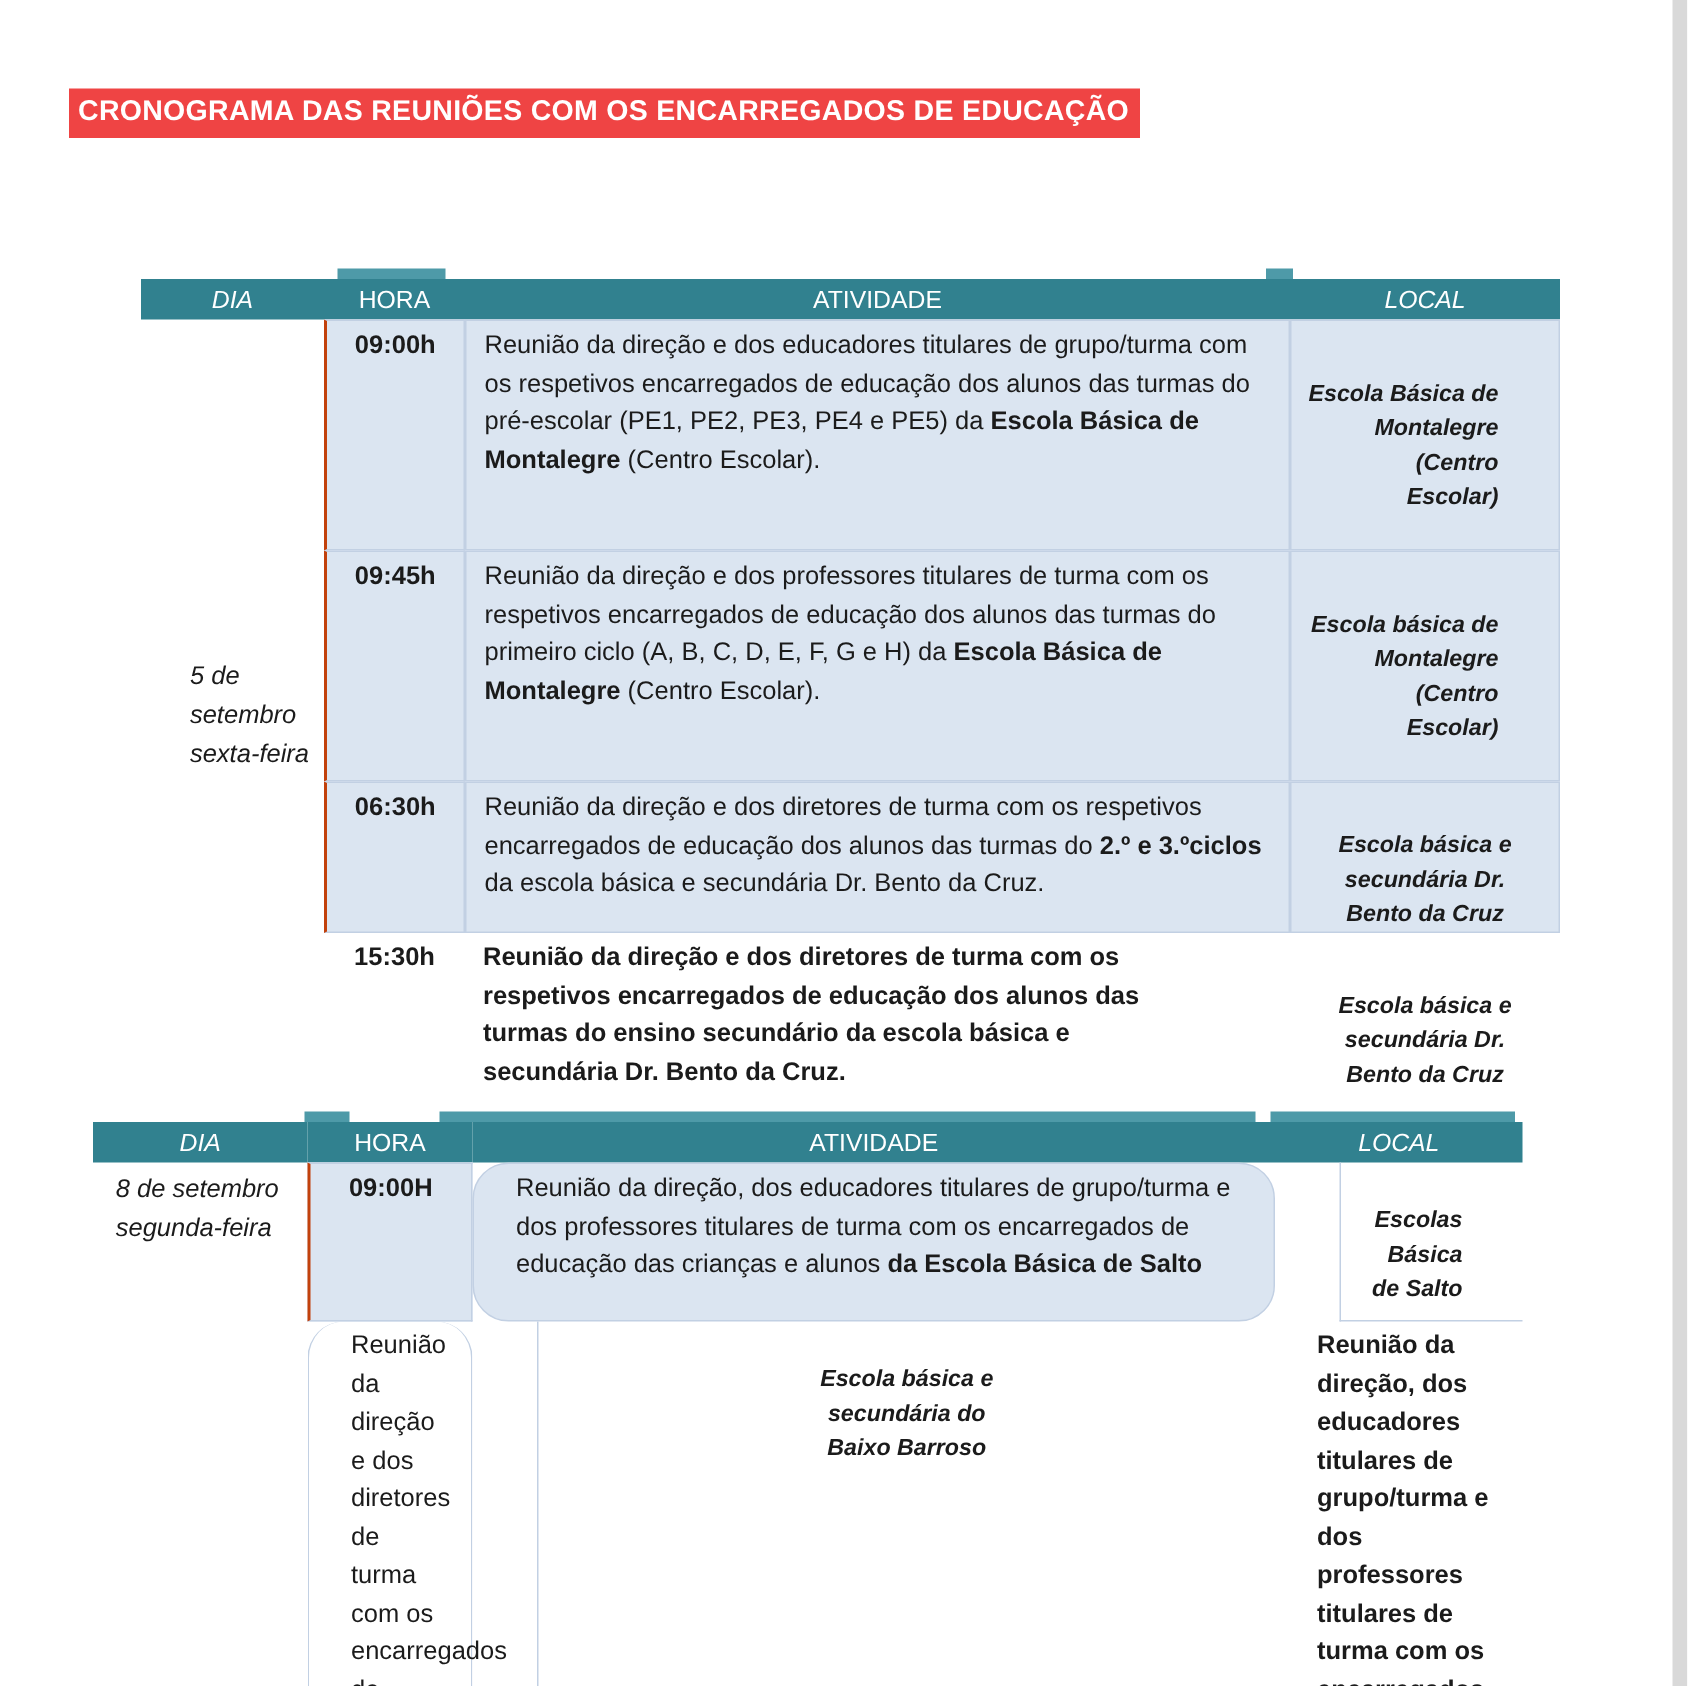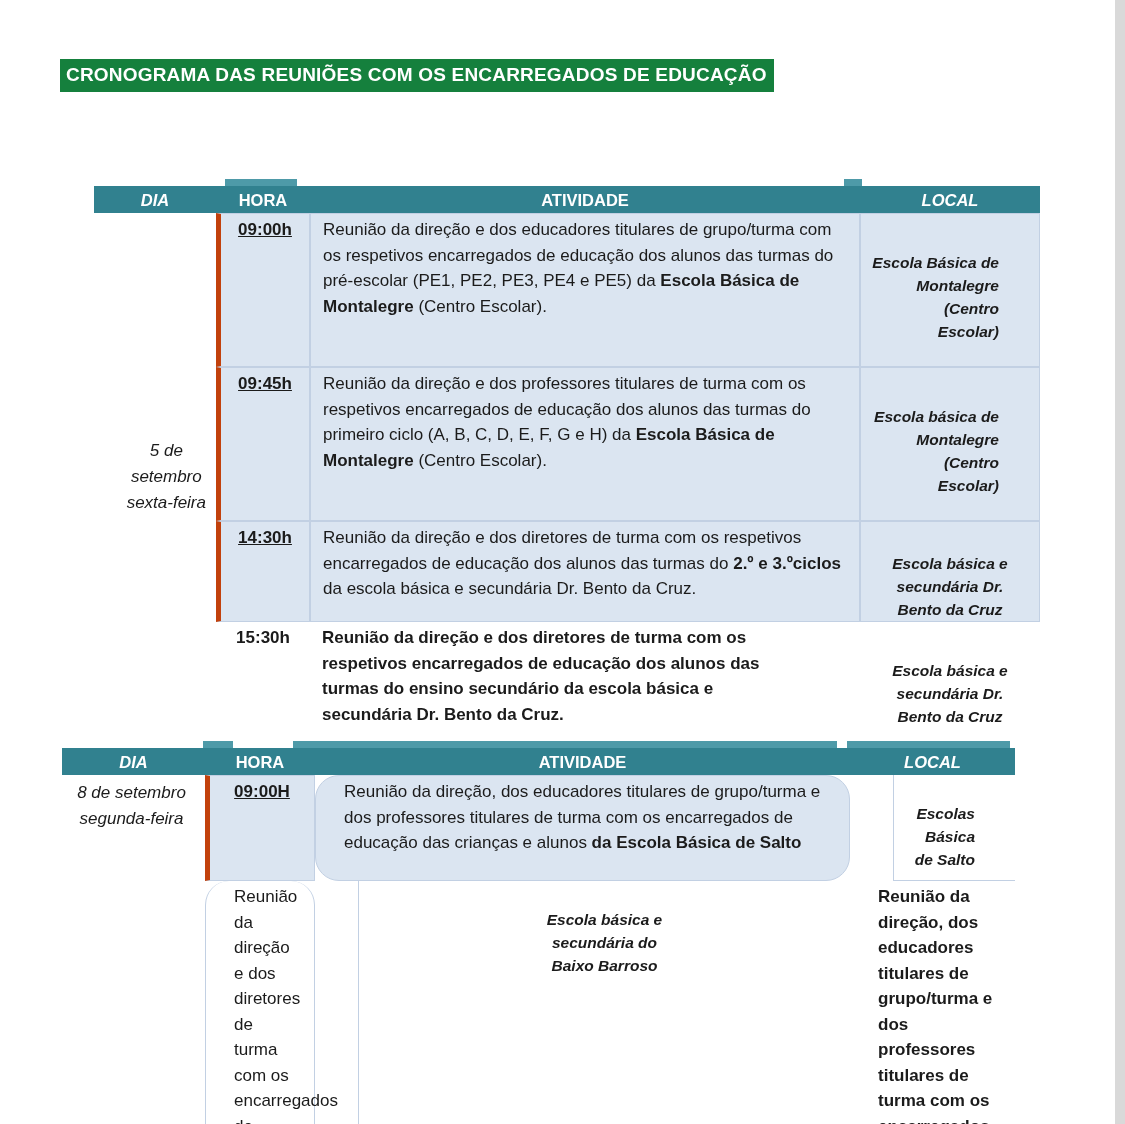--- a/index.html
+++ b/index.html
@@ -2,53 +2,53 @@
 <html><head>
 <meta charset="utf-8">
 <style>
   html,body{margin:0;padding:0;background:#ffffff;}
   .page{
     position:relative;width:1125px;height:1124px;background:#ffffff;overflow:hidden;
     font-family:"Liberation Sans", sans-serif;color:#1b1b1b;
   }
   .scroll-strip{position:absolute;right:0;top:0;width:10px;height:100%;background:#d9d9d9;}
   .doc-title{
-    position:absolute;left:60px;top:59px;max-width:700px;
-    background:#15803d;color:#ffffff;font-weight:bold;font-size:19px;
+    position:absolute;left:46px;top:59px;max-width:700px;
+    background:#ef4444;color:#ffffff;font-weight:bold;font-size:19px;
     padding:5px 8px 6px 6px;letter-spacing:0.2px;white-space:nowrap;
   }
   .tbl{position:absolute;display:grid;}
   .tbl-1{
     left:94px;top:186px;
     grid-template-columns:122px 94px 550px 180px;
     grid-template-rows:27px minmax(104px,auto) minmax(100px,auto) minmax(75px,auto) minmax(118px,auto);
   }
   .tbl-2{
     left:62px;top:748px;
     grid-template-columns:143px 110px 535px 165px;
     grid-template-rows:27px minmax(106px,auto) minmax(77px,auto) minmax(122px,auto);
   }
   .tab{position:absolute;height:7px;top:-7px;background:#4e9aa8;}
   .th{
-    background:#31818f;color:#ffffff;font-weight:bold;font-size:16.5px;
+    background:#31818f;color:#ffffff;font-weight:normal;font-size:16.5px;
     display:flex;align-items:center;justify-content:center;padding-top:1px;
   }
   .th.it{font-style:italic;}
   .cell{font-size:17px;line-height:25.5px;}
   .blue{background:#dbe5f1;border:1px solid #c2d0e3;}
   .dia{
-    font-style:italic;text-align:center;padding-right:10px;
+    font-style:italic;text-align:left;padding-right:10px;
     display:flex;align-items:center;justify-content:flex-end;
     white-space:pre-line;line-height:26px;
   }
   .dia.top{align-items:flex-start;justify-content:center;padding-top:5px;padding-right:4px;}
   .dia-span4{grid-row:span 4;}
   .dia-span3{grid-row:span 3;}
   .hora{font-weight:bold;text-align:center;padding-top:3px;}
-  .hora.dark-left{border-left:5px solid #c2410c;text-decoration:underline;}
+  .hora.dark-left{border-left:2px solid #c2410c;}
   .activity{padding:3px 10px 3px 12px;}
   .activity .b{font-weight:bold;}
   .t2 .activity{padding-left:28px;padding-right:16px;border-radius:24px;}
   .activity.allbold{padding-right:96px;}
   .t2 .activity.allbold{padding-right:20px;}
   .local{
     font-weight:bold;font-style:italic;font-size:15.5px;line-height:23px;
     padding-top:14px;white-space:pre-line;
   }
   .local .note{font-weight:bold;display:block;margin-left:23px;}
@@ -92,21 +92,21 @@
     <div class="cell hora blue dark-left">09:45h</div>
     <div class="cell activity blue">
       <span class="seg">Reunião da direção e dos professores titulares de turma com os respetivos encarregados de educação dos alunos das turmas do primeiro ciclo (A, B, C, D, E, F, G e H) da </span><span class="seg b">Escola Básica de Montalegre</span><span class="seg"> (Centro Escolar).</span>
     </div>
     <div class="cell local blue al-r">
       <span>Escola básica de
 Montalegre</span>
       <span class="note">(Centro Escolar)</span>
     </div>
 
-    <div class="cell hora blue dark-left">14:30h</div>
+    <div class="cell hora blue dark-left">06:30h</div>
     <div class="cell activity blue">
       <span class="seg">Reunião da direção e dos diretores de turma com os respetivos encarregados de educação dos alunos das turmas do </span><span class="seg b">2.º e 3.ºciclos</span><span class="seg"> da escola básica e secundária Dr. Bento da Cruz.</span>
     </div>
     <div class="cell local blue al-c pt-sm">
       <span>Escola básica e
 secundária Dr.
 Bento da Cruz</span>
     </div>
 
     <div class="cell hora">15:30h</div>

